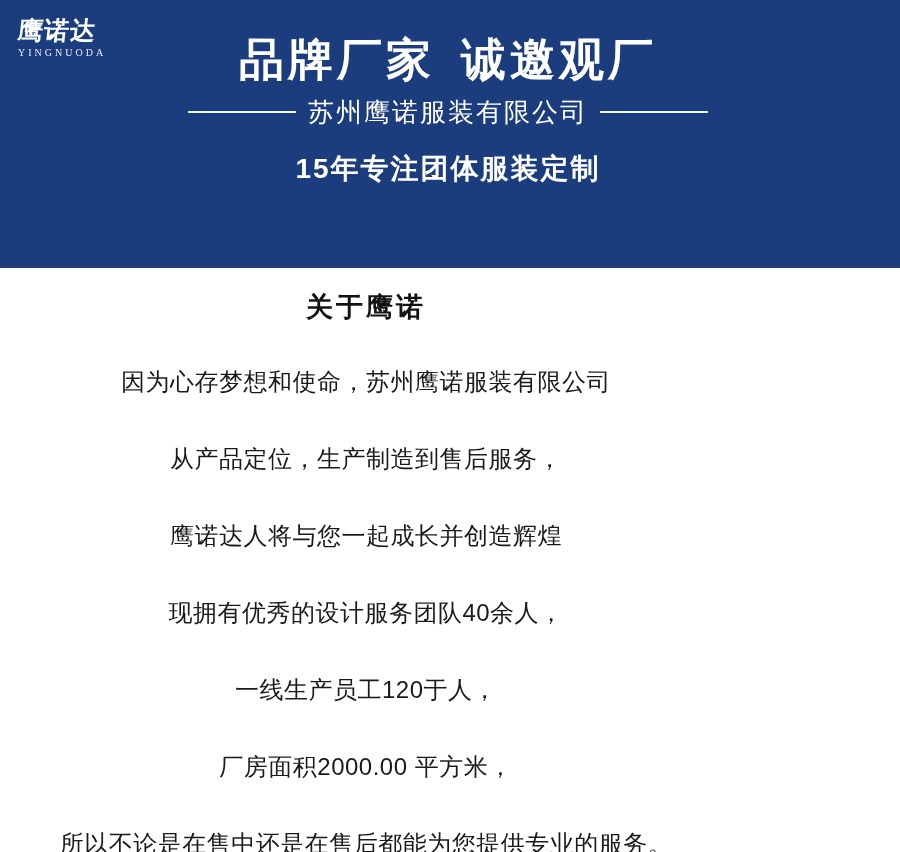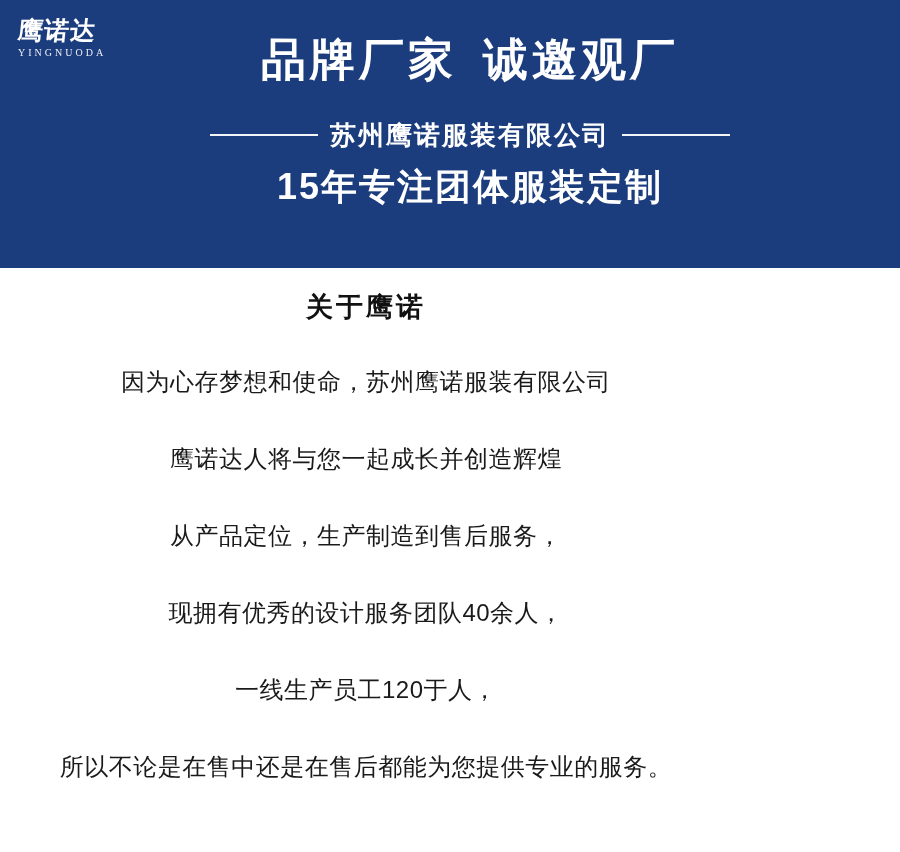--- a/index.html
+++ b/index.html
@@ -48,21 +48,21 @@
   .logo-sub {
     font-family: "Liberation Serif", serif;
     font-size: 10px;
     letter-spacing: 3px;
     margin-top: 1px;
     opacity: 0.92;
     white-space: nowrap;
   }
   .banner-inner {
     position: absolute;
-    left: 140px;
+    left: 118px;
     top: 0;
     width: 660px;
     height: 268px;
     display: flex;
     flex-direction: column;
     align-items: center;
     justify-content: flex-start;
     padding-top: 34px;
     box-sizing: border-box;
   }
@@ -73,46 +73,45 @@
     letter-spacing: 4px;
     line-height: 1.15;
     white-space: nowrap;
   }
   .banner-title .gap {
     display: inline-block;
     width: 26px;
   }
   .rule-wrap {
     width: 520px;
-    margin-top: 34px;
+    margin-top: 11px;
     display: flex;
     align-items: center;
     justify-content: center;
-    font-weight: bold;
   }
   .rule {
     flex: 1 1 auto;
     height: 2px;
     background: #ffffff;
     opacity: 0.95;
   }
   .banner-sub {
     color: #ffffff;
     font-size: 26px;
     letter-spacing: 2px;
     padding: 0 12px;
     white-space: nowrap;
     line-height: 1.2;
   }
   .banner-tagline {
     color: #ffffff;
-    font-size: 36px;
+    font-size: 28px;
     font-weight: bold;
     letter-spacing: 2px;
-    margin-top: 12px;
+    margin-top: 22px;
     white-space: nowrap;
   }
 
   
   .about {
     width: 732px;
     padding-top: 22px;
     box-sizing: border-box;
     text-align: center;
   }
@@ -160,21 +159,22 @@
       </div>
 
       <div class="banner-tagline">15年专注团体服装定制</div>
     </div>
   </div>
 
   <div class="about">
     <div class="about-title">关于鹰诺</div>
     <div class="about-lines">
       <div class="about-line">因为心存梦想和使命，苏州鹰诺服装有限公司</div>
+      <div class="about-line">从产品定位，生产制造到售后服务，</div>
       <div class="about-line">鹰诺达人将与您一起成长并创造辉煌</div>
-      <div class="about-line">从产品定位，生产制造到售后服务，</div>
       <div class="about-line">现拥有优秀的设计服务团队40余人，</div>
       <div class="about-line">一线生产员工120于人，</div>
+      <div class="about-line">厂房面积2000.00 平方米，</div>
       <div class="about-line">所以不论是在售中还是在售后都能为您提供专业的服务。</div>
     </div>
   </div>
 
 </div>
 
 </body></html>

